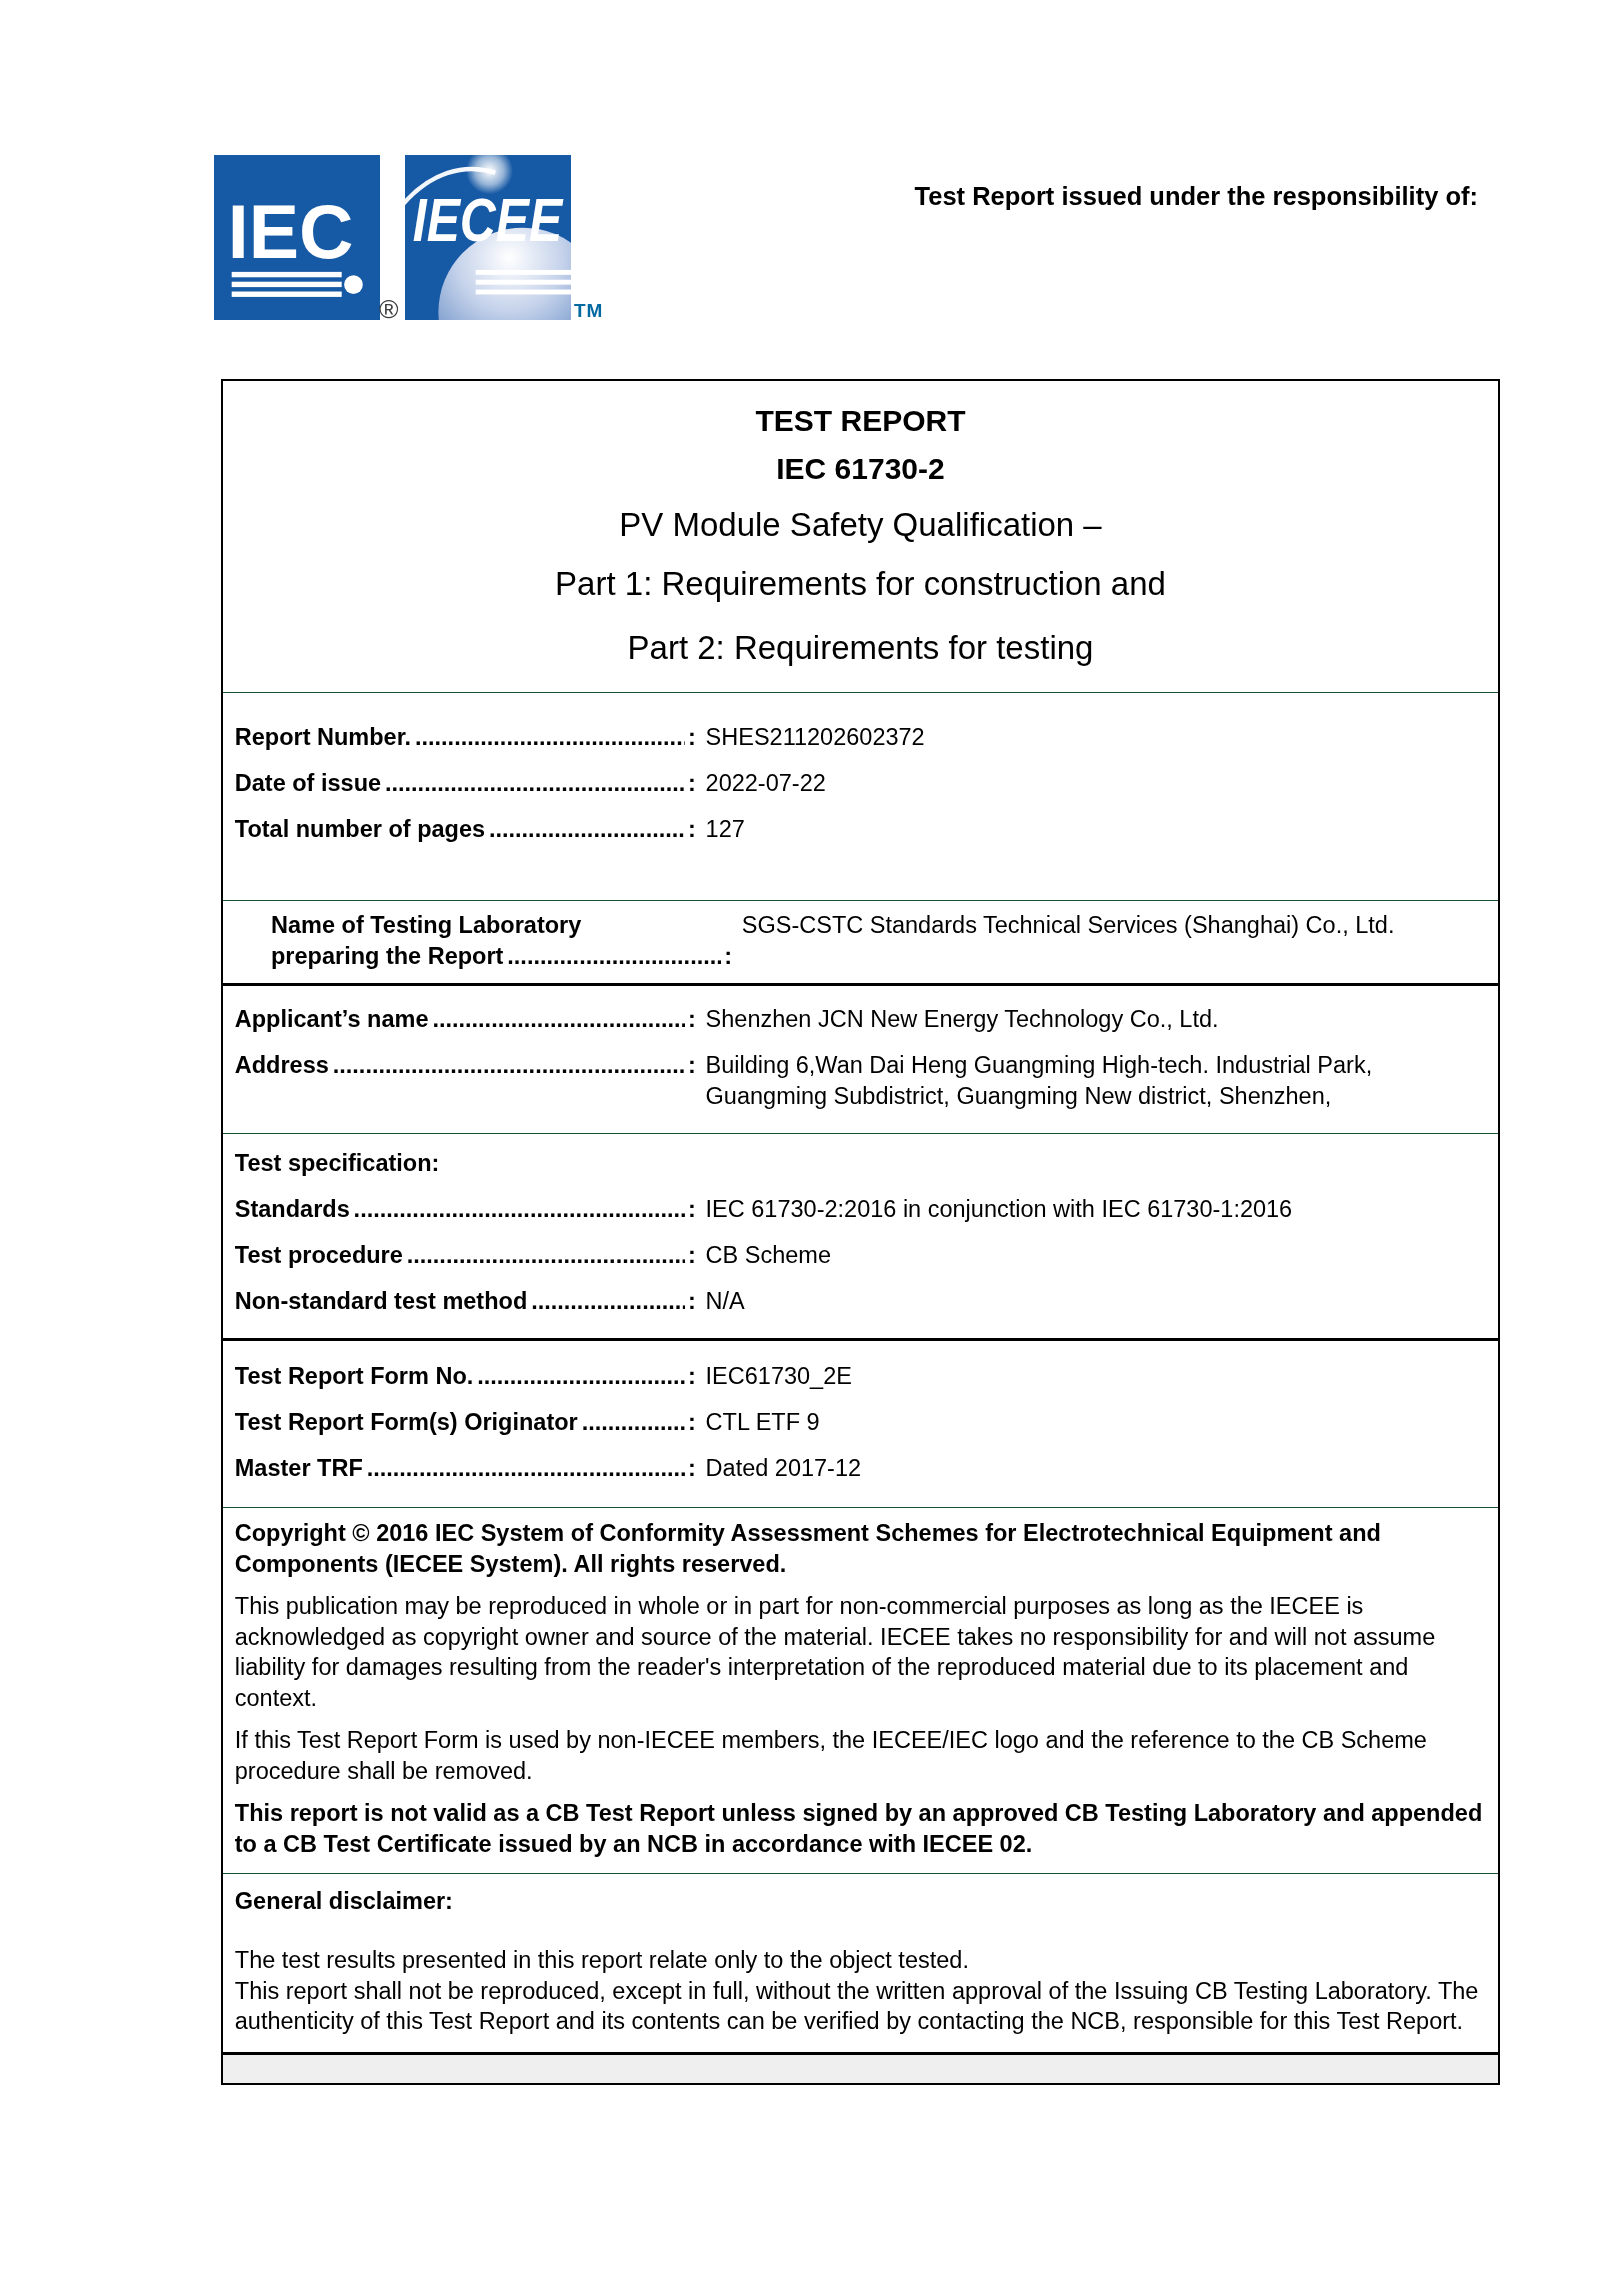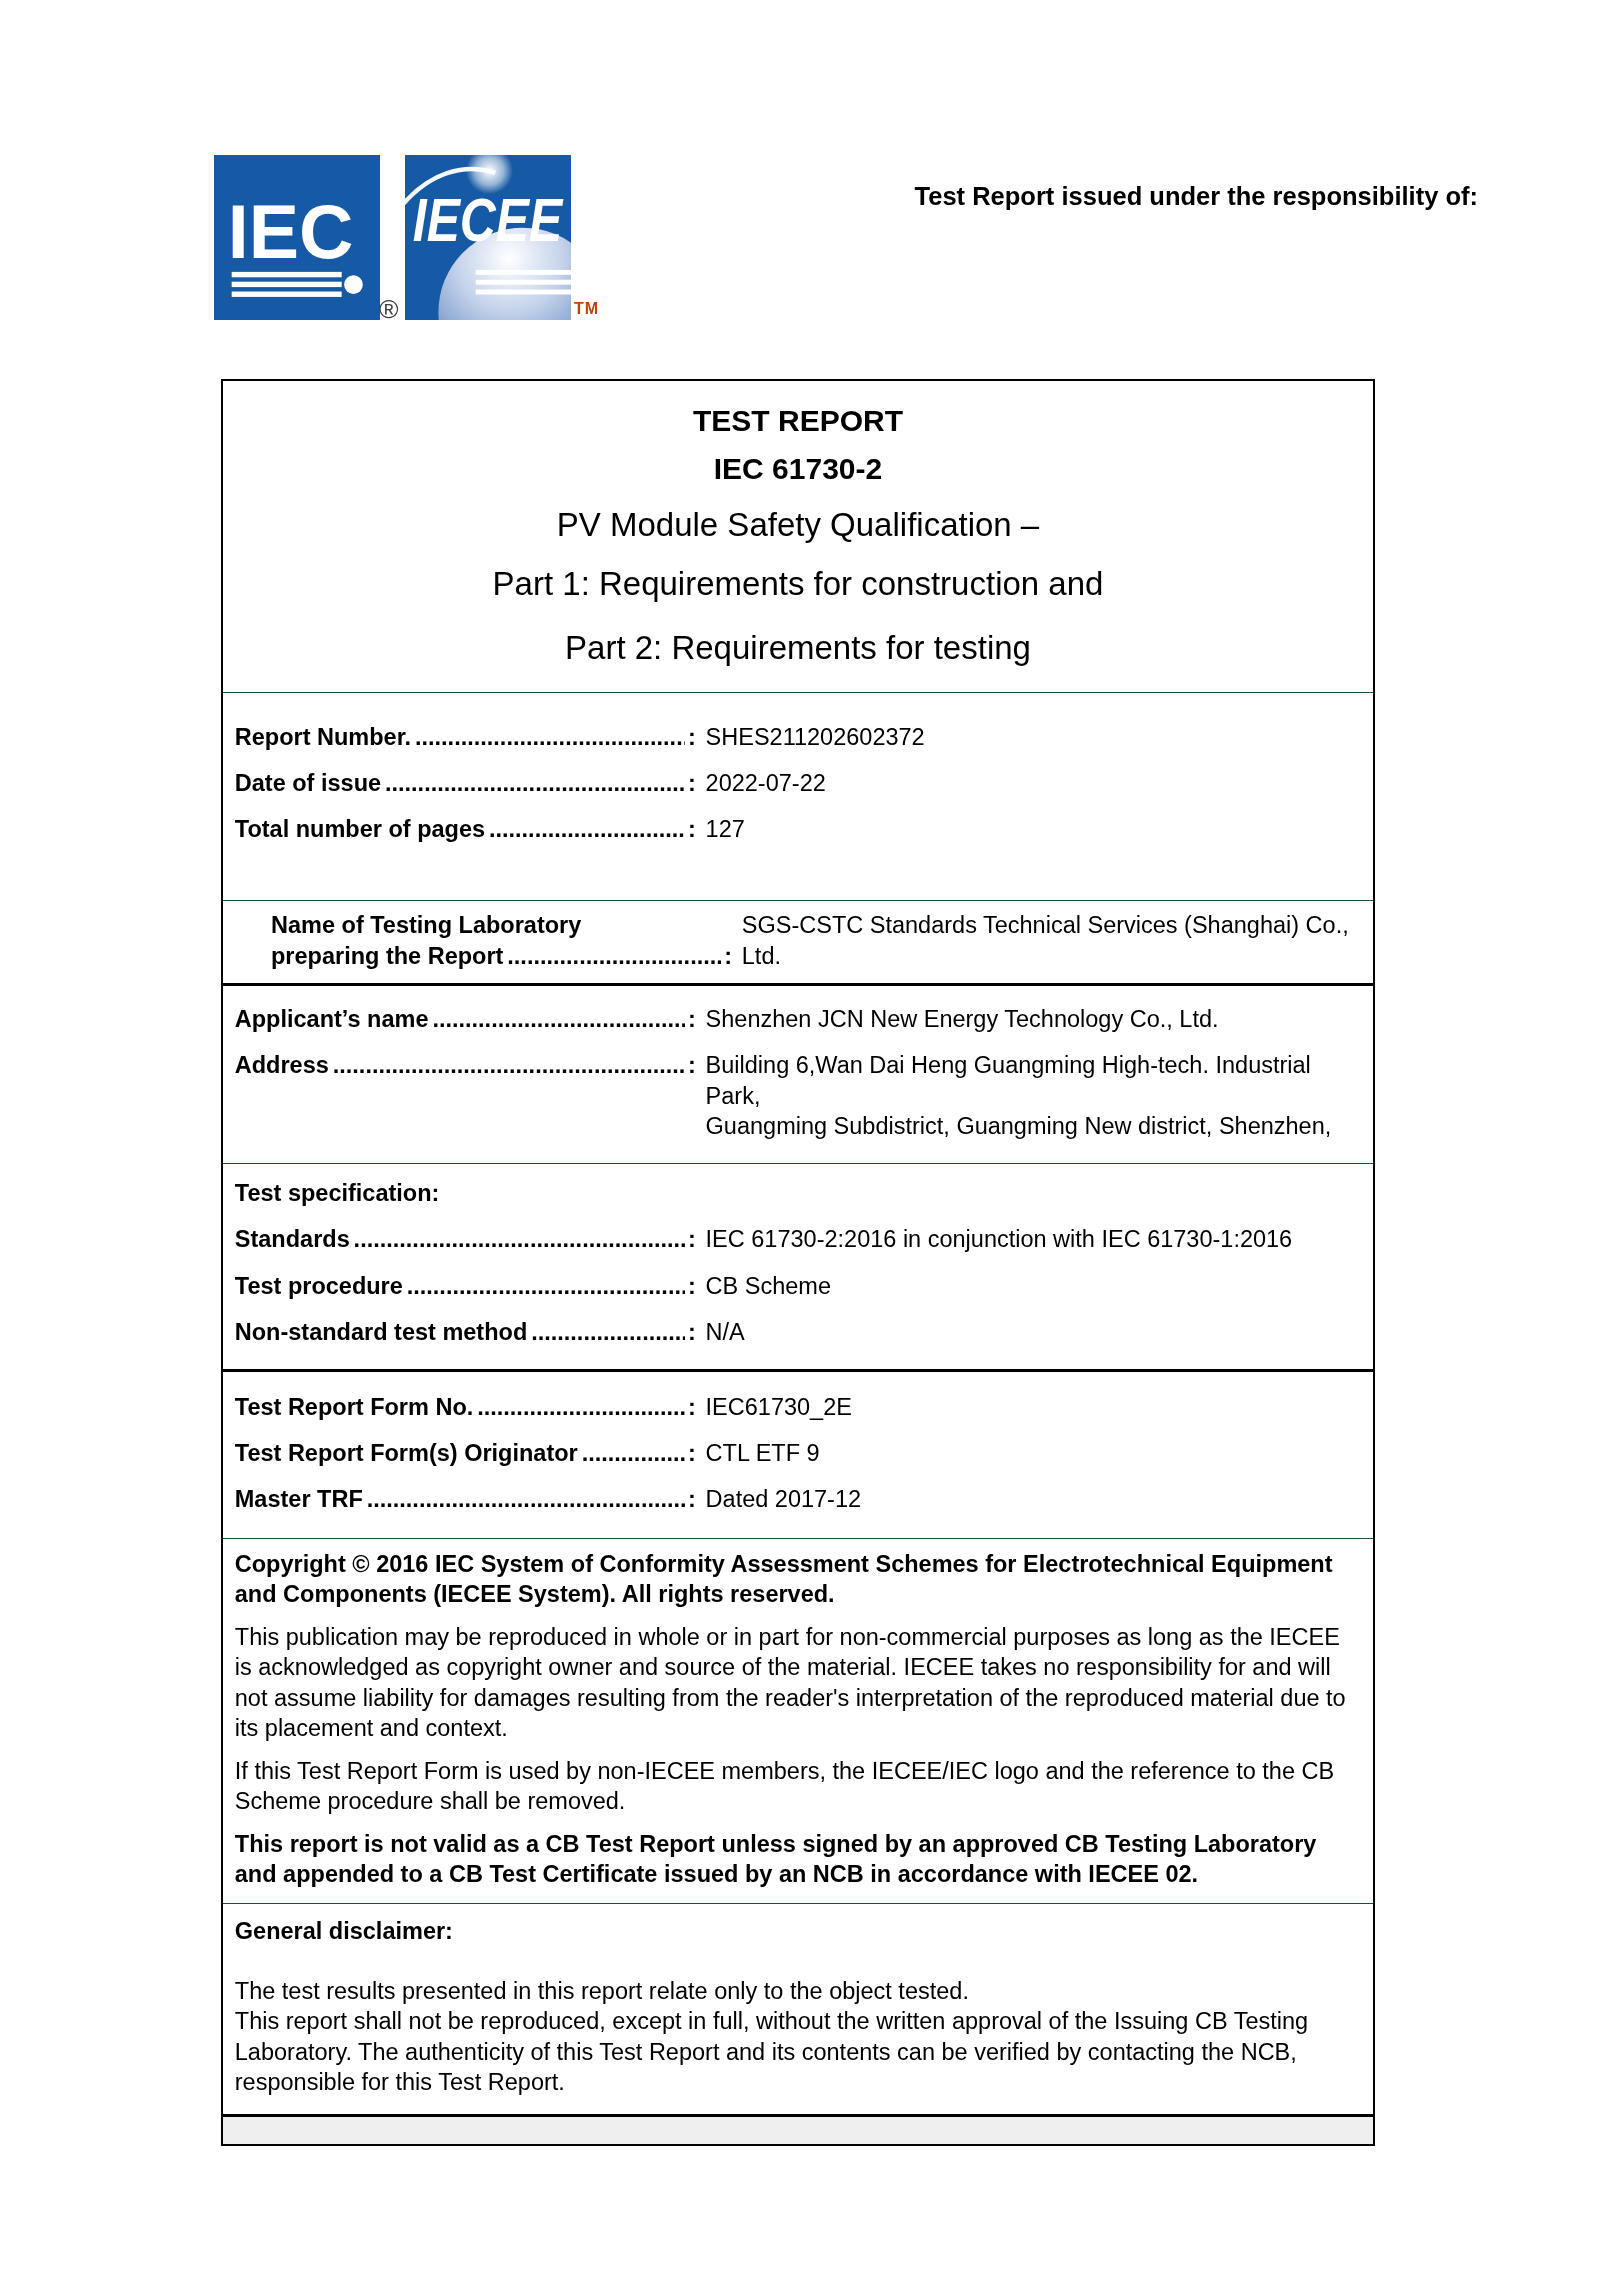--- a/index.html
+++ b/index.html
@@ -10,31 +10,31 @@
     font-family:"Liberation Sans", sans-serif;
     color:#000;
     overflow:hidden;
   }
 
   
   .logos { position:absolute; left:214px; top:155px; width:412px; height:196px; }
   .logo-iec  { position:absolute; left:0;    top:0; width:166px; height:165px; }
   .logo-iecee{ position:absolute; left:191px; top:0; width:166px; height:165px; }
   .reg-mark { position:absolute; left:165px; top:139px; font-size:26.5px; color:#3d3d3d; }
-  .tm-mark  { position:absolute; left:360px; top:145px; font-size:16px; font-weight:bold; color:#c2410c; letter-spacing:1px; }
+  .tm-mark  { position:absolute; left:360px; top:145px; font-size:19px; font-weight:bold; color:#0369a1; letter-spacing:1px; }
 
   
   .header-note {
     position:absolute; top:182px; right:143px;
     font-size:25.5px; font-weight:bold; white-space:nowrap;
   }
 
   
   .report-table {
-    position:absolute; left:221px; top:379px; width:1154px;
+    position:absolute; left:221px; top:379px; width:1279px;
     border:2.9px solid #000; box-sizing:border-box;
     font-size:23.5px; line-height:1.3;
   }
   .sec { border-top:1px solid #14532d; }
   .sec.first { border-top:none; }
   .sec.bt-thick { border-top:3.9px solid #000; }
 
   
   .title-sec { text-align:center; padding:9.8px 9.8px 13.7px; }
   .title-sm { font-size:30px; font-weight:bold; margin:9.8px 0 0; }

